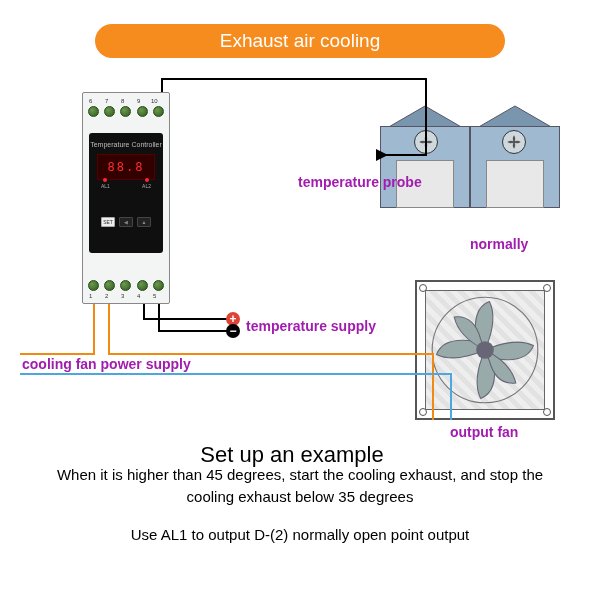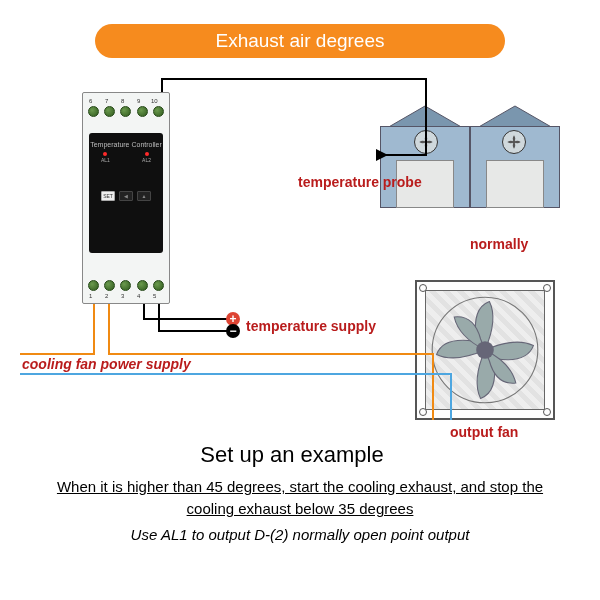--- a/index.html
+++ b/index.html
@@ -130,55 +130,56 @@
   .wire.blue { background:#4da6e0; }
 
   .polarity {
     position:absolute; width:14px; height:14px; border-radius:50%;
     display:flex; align-items:center; justify-content:center;
     font-size:12px; font-weight:bold; color:#fff;
   }
   .pol-plus { background:#d43; } .pol-minus { background:#000; }
 
   
-  .lbl { position:absolute; font-size:15px; color:#b91c1c; }
+  .lbl { position:absolute; font-size:15px; color:#a21caf; }
   .lbl.small { font-size:14px; }
   .lbl.bold { font-weight:600; }
 
   .example-title {
     position:absolute; left:0; right:16px; top:442px; text-align:center;
     font-size:22px; color:#000;
   }
   .example-text {
     position:absolute; left:38px; right:38px; text-align:center;
     font-size:15px; color:#000; line-height:1.45;
   }
 </style>
 </head>
 <body>
 
 <div class="banner">
-  <span>Exhaust air degrees</span>
+  <span>Exhaust air cooling</span>
 </div>
 
 <div class="controller">
   <div class="top-strip">
     <div class="terminal"></div>
     <div class="terminal"></div>
     <div class="terminal"></div>
     <div class="terminal"></div>
     <div class="terminal"></div>
     <span class="term-num" style="left:6px">6</span>
     <span class="term-num" style="left:22px">7</span>
     <span class="term-num" style="left:38px">8</span>
     <span class="term-num" style="left:54px">9</span>
     <span class="term-num" style="left:68px">10</span>
   </div>
   <div class="display">
     <div class="ctrl-label">Temperature Controller</div>
+    <div class="seg-display">88.8</div>
     <div class="led-row" style="position:relative; margin-top:12px; width:50px; display:flex; justify-content:space-between;">
       <div style="display:flex;flex-direction:column;align-items:center;gap:1px">
         <div class="led"></div>
         <span style="font-size:5px;color:#aaa">AL1</span>
       </div>
       <div style="display:flex;flex-direction:column;align-items:center;gap:1px">
         <div class="led"></div>
         <span style="font-size:5px;color:#aaa">AL2</span>
       </div>
     </div>
@@ -281,18 +282,18 @@
 <div class="wire wire-v orange" style="left:108px; top:304px; height:50px;"></div>
 <div class="wire wire-h orange" style="left:108px; top:353px; width:326px;"></div>
 <div class="wire wire-v orange" style="left:432px; top:353px; height:67px;"></div>
 
 <div class="wire wire-h blue" style="left:20px; top:373px; width:432px;"></div>
 <div class="wire wire-v blue" style="left:450px; top:373px; height:47px;"></div>
 
 <div class="lbl small bold" style="left:298px; top:174px;">temperature probe</div>
 <div class="lbl small bold" style="left:470px; top:236px;">normally</div>
 <div class="lbl small bold" style="left:246px; top:318px;">temperature supply</div>
-<div class="lbl small bold" style="left:22px; top:356px;font-style:italic;">cooling fan power supply</div>
+<div class="lbl small bold" style="left:22px; top:356px;">cooling fan power supply</div>
 <div class="lbl small bold" style="left:450px; top:424px;">output fan</div>
 
 <div class="example-title">Set up an example</div>
-<div class="example-text" style="top:476px;text-decoration:underline;">When it is higher than 45 degrees, start the cooling exhaust, and stop the cooling exhaust below 35 degrees</div>
-<div class="example-text" style="top:524px;font-style:italic;">Use AL1 to output D-(2) normally open point output</div>
+<div class="example-text" style="top:464px;">When it is higher than 45 degrees, start the cooling exhaust, and stop the cooling exhaust below 35 degrees</div>
+<div class="example-text" style="top:524px;">Use AL1 to output D-(2) normally open point output</div>
 
 </body></html>

